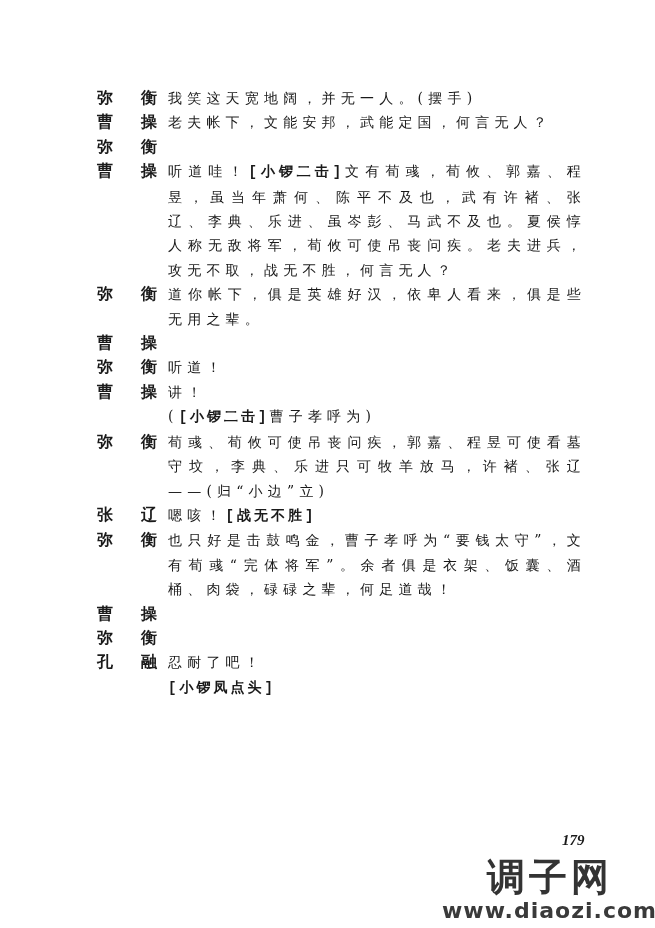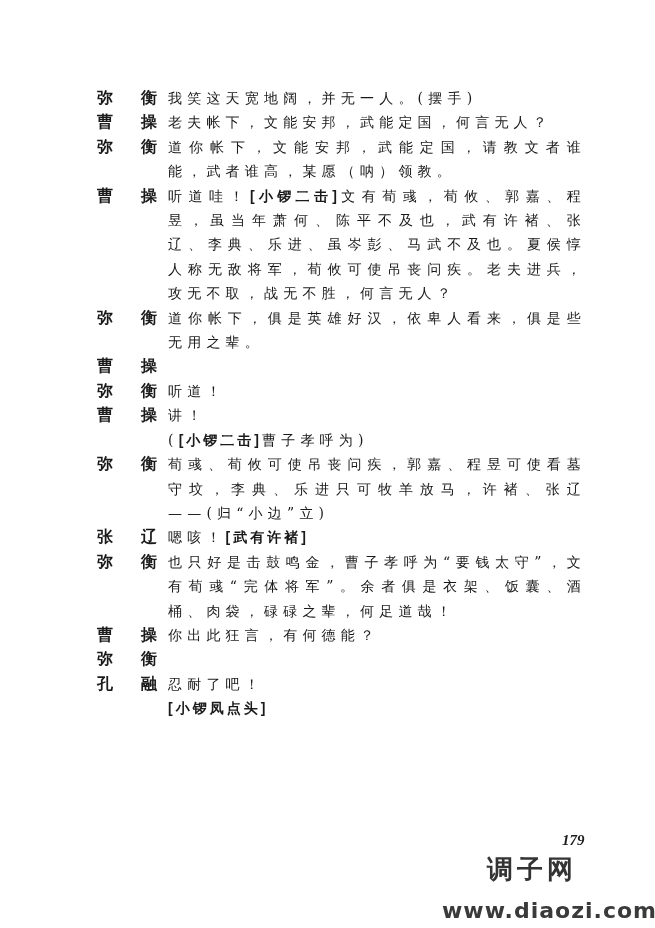--- a/index.html
+++ b/index.html
@@ -23,31 +23,31 @@
     padding-right: 10px;
   }
   .speaker span { display: inline-block; width: 18px; text-align: center; }
   .line {
     width: 418px;
     font-size: 14px; line-height: 24.4px;
     letter-spacing: 5.2px;
     text-align: justify;
     word-break: break-all;
   }
-  .cue { font-weight: bold; font-family: Liberation Sans, sans-serif; letter-spacing: 3px; }
+  .cue { font-weight: bold; font-family: Liberation Mono, monospace; letter-spacing: 3px; }
   .page-number {
     position: absolute; left: 530px; top: 832px;
     font-size: 15px; font-style: italic; font-weight: bold;
     font-family: Liberation Serif, serif;
     margin-left: 32px;
   }
   .watermark-title {
     position: absolute; left: 487px; top: 852px;
     font-family: "DejaVu Sans", "Liberation Sans", sans-serif;
-    font-size: 26px; font-weight: bold; color: #333333; letter-spacing: 4px;
+    font-size: 38px; font-weight: bold; color: #333333; letter-spacing: 4px;
   }
   .watermark-url {
     position: absolute; left: 442px; top: 898px;
     font-family: "DejaVu Sans", "Liberation Sans", sans-serif;
     font-size: 22px; font-weight: bold; color: #3a3a3a; letter-spacing: 1px;
   }
 </style>
 </head>
 <body>
 
@@ -65,21 +65,20 @@
           <span>曹</span>
           <span>操</span>
         </div>
         <div class="line"><span>老夫帐下，文能安邦，武能定国，何言无人？</span></div>
       </div>
       <div class="row">
         <div class="speaker">
           <span>弥</span>
           <span>衡</span>
         </div>
-        <div class="line"><span>道你帐下，文能安邦，武能定国，请教文者谁能，武者谁高，某愿（呐）领教。</span></div>
       </div>
       <div class="row">
         <div class="speaker">
           <span>曹</span>
           <span>操</span>
         </div>
         <div class="line"><span>听道哇！</span><span class="cue">[小锣二击]</span><span>文有荀彧，荀攸、郭嘉、程昱，虽当年萧何、陈平不及也，武有许褚、张辽、李典、乐进、虽岑彭、马武不及也。夏侯惇人称无敌将军，荀攸可使吊丧问疾。老夫进兵，攻无不取，战无不胜，何言无人？</span></div>
       </div>
       <div class="row">
         <div class="speaker">
@@ -120,35 +119,34 @@
           <span>弥</span>
           <span>衡</span>
         </div>
         <div class="line"><span>荀彧、荀攸可使吊丧问疾，郭嘉、程昱可使看墓守坟，李典、乐进只可牧羊放马，许褚、张辽——(归“小边”立)</span></div>
       </div>
       <div class="row">
         <div class="speaker">
           <span>张</span>
           <span>辽</span>
         </div>
-        <div class="line"><span>嗯咳！</span><span class="cue">[武有许褚]</span><span></span></div>
+        <div class="line"><span>嗯咳！</span><span class="cue">[战无不胜]</span><span></span></div>
       </div>
       <div class="row">
         <div class="speaker">
           <span>弥</span>
           <span>衡</span>
         </div>
         <div class="line"><span>也只好是击鼓鸣金，曹子孝呼为“要钱太守”，文有荀彧“完体将军”。余者俱是衣架、饭囊、酒桶、肉袋，碌碌之辈，何足道哉！</span></div>
       </div>
       <div class="row">
         <div class="speaker">
           <span>曹</span>
           <span>操</span>
         </div>
-        <div class="line"><span>你出此狂言，有何德能？</span></div>
       </div>
       <div class="row">
         <div class="speaker">
           <span>弥</span>
           <span>衡</span>
         </div>
       </div>
       <div class="row">
         <div class="speaker">
           <span>孔</span>

